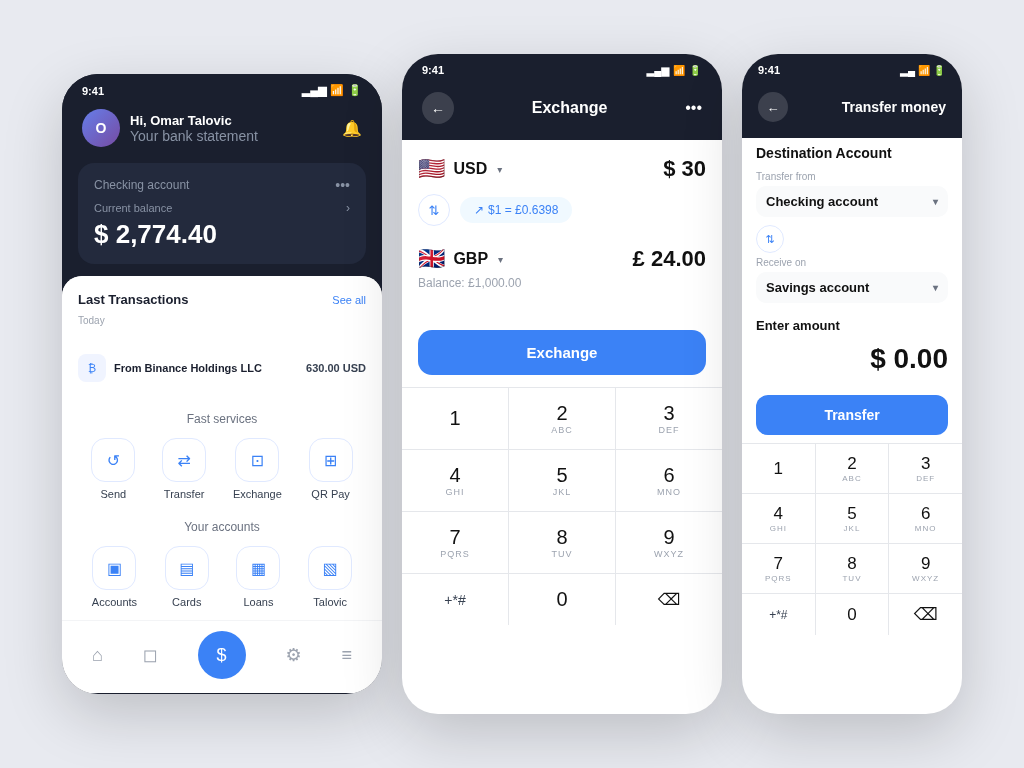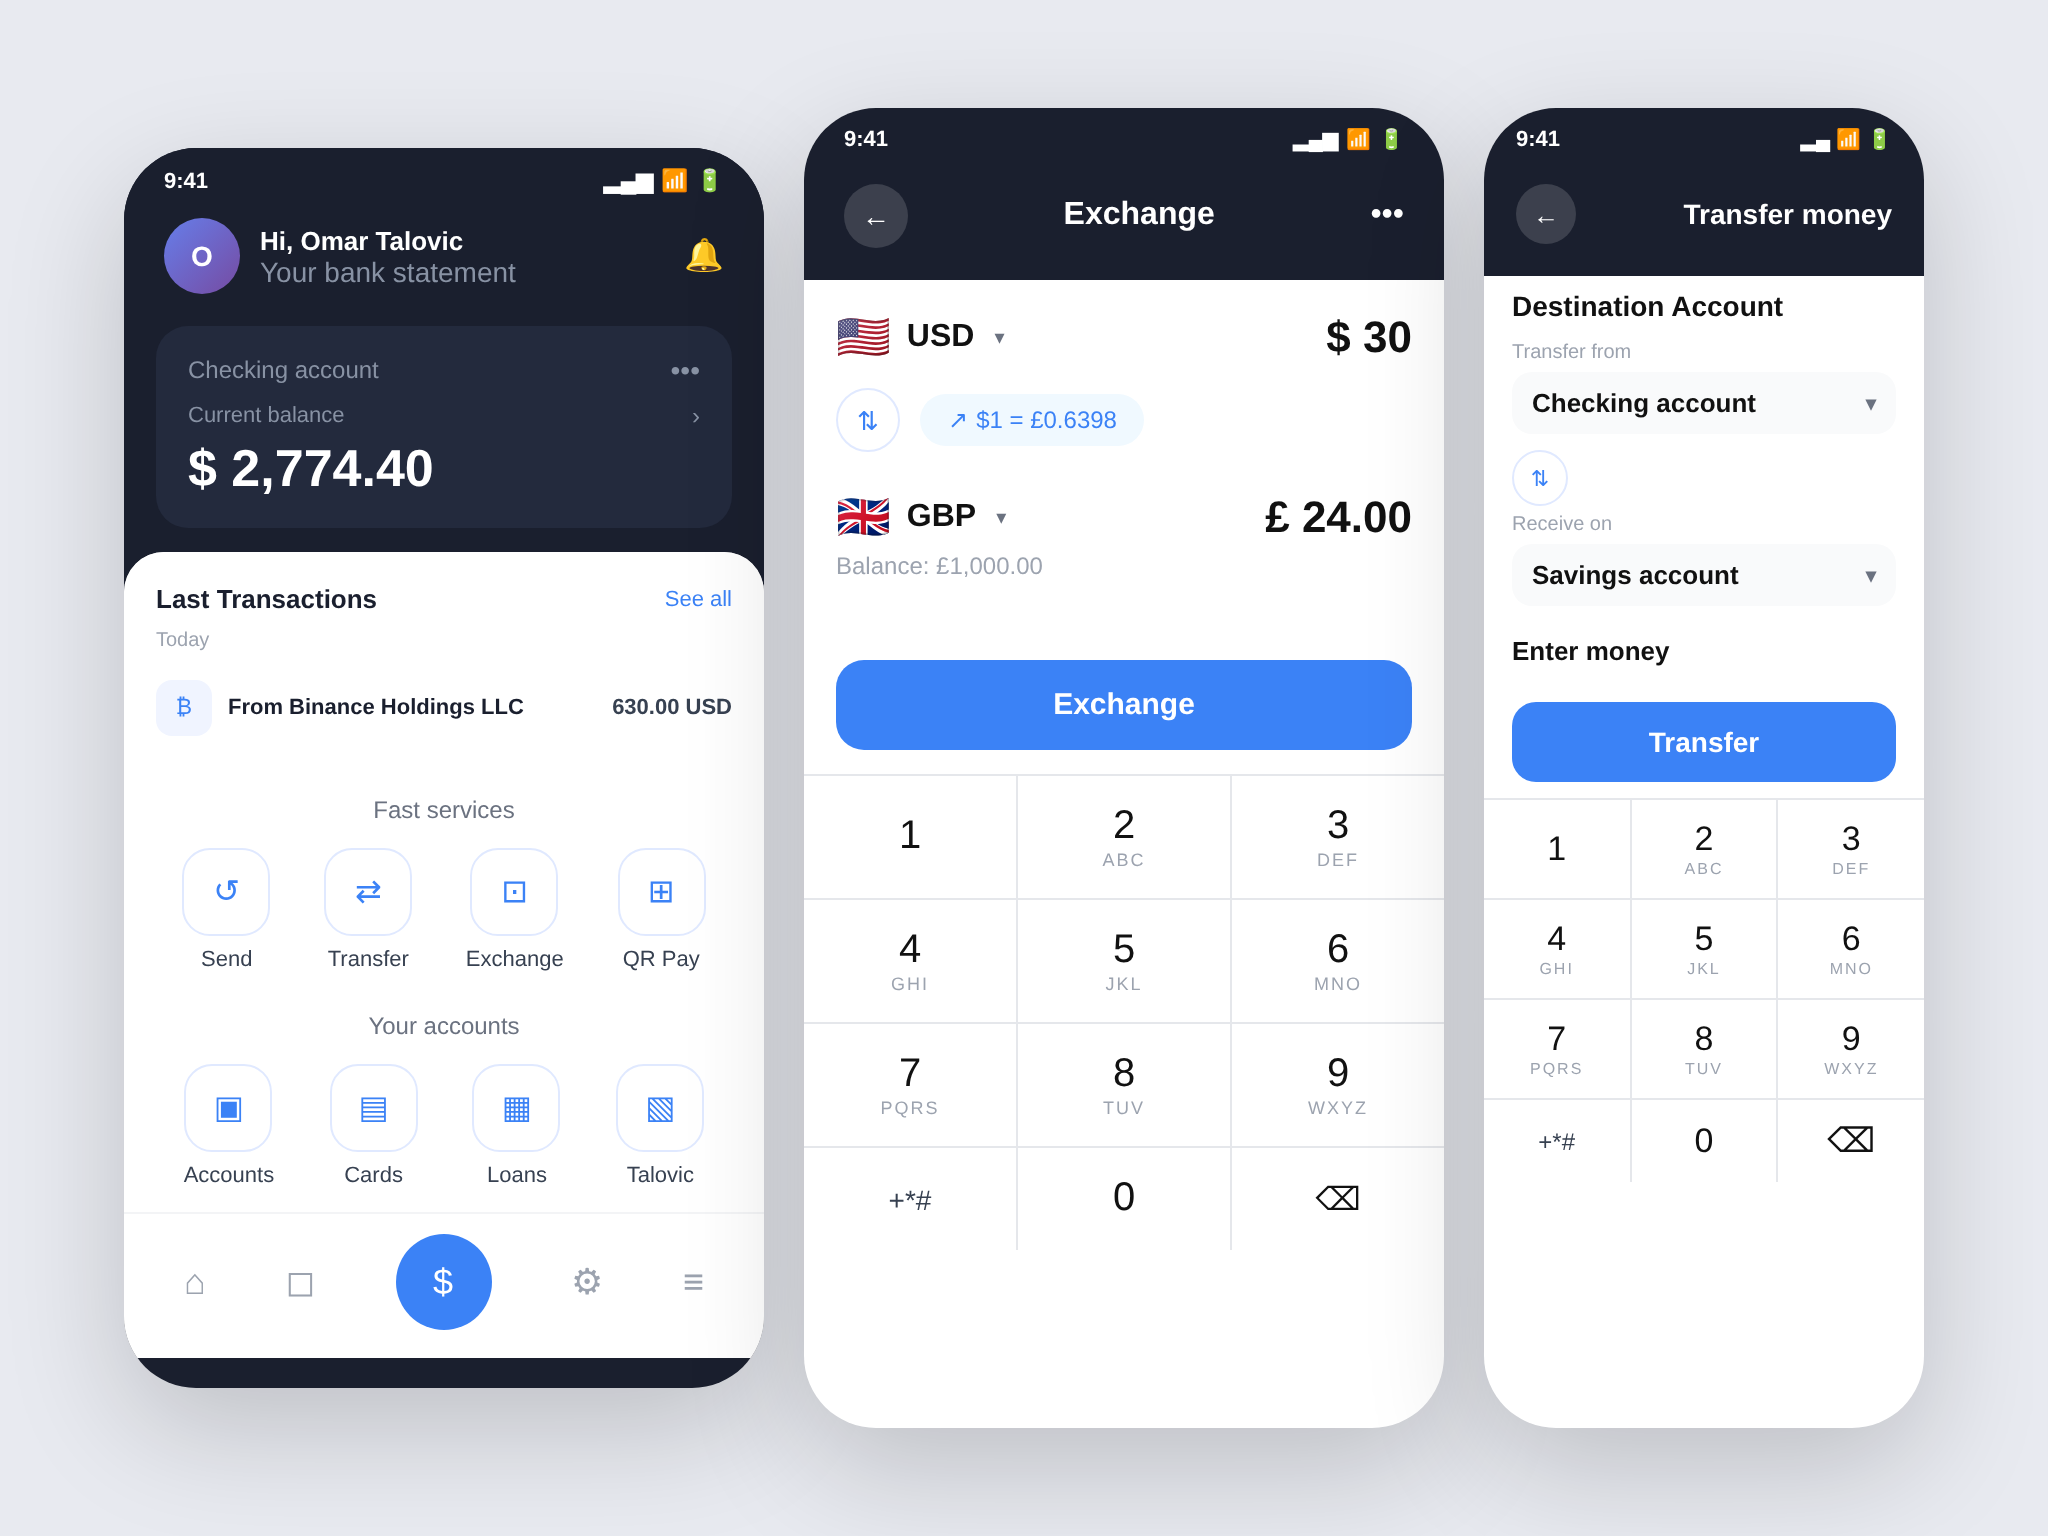--- a/index.html
+++ b/index.html
@@ -84,21 +84,21 @@
       border-radius: 20px 20px 0 0;
       padding: 16px;
       flex: 1;
     }
     .phone1 .tx-header {
       display: flex; justify-content: space-between; align-items: center;
       margin-bottom: 8px;
     }
     .phone1 .tx-header h3 { font-size: 13px; font-weight: 700; color: #1a1f2e; }
     .phone1 .tx-header a { font-size: 11px; color: #3b82f6; }
-    .phone1 .tx-date { font-size: 10px; color: #9ca3af; margin-bottom: 8px; }
+    .phone1 .tx-date { font-size: 10px; color: #9ca3af; margin-bottom: 22px; }
     .phone1 .tx-item {
       display: flex; justify-content: space-between; align-items: center;
       padding: 6px 0;
     }
     .phone1 .tx-left { display: flex; align-items: center; gap: 8px; }
     .phone1 .tx-icon {
       width: 28px; height: 28px; border-radius: 8px;
       background: #f0f4ff; display: flex; align-items: center; justify-content: center;
       font-size: 11px; color: #3b82f6;
     }
@@ -578,21 +578,22 @@
     </div>
     <div class="swap-icon">⇅</div>
     <div class="field-label">Receive on</div>
     <div class="field-value">
       <span>Savings account</span>
       <span class="chevron">▾</span>
     </div>
   </div>
 
   <div class="amount-section">
-    <div class="amount-label">Enter money</div>
+    <div class="amount-label">Enter amount</div>
+    <div class="amount-display">$ 0.00</div>
   </div>
 
   <button class="transfer-btn">Transfer</button>
 
   <div class="keypad">
     <div class="key">
         <span class="key-num">1</span>
         <span class="key-sub"></span>
       </div>
     <div class="key">

